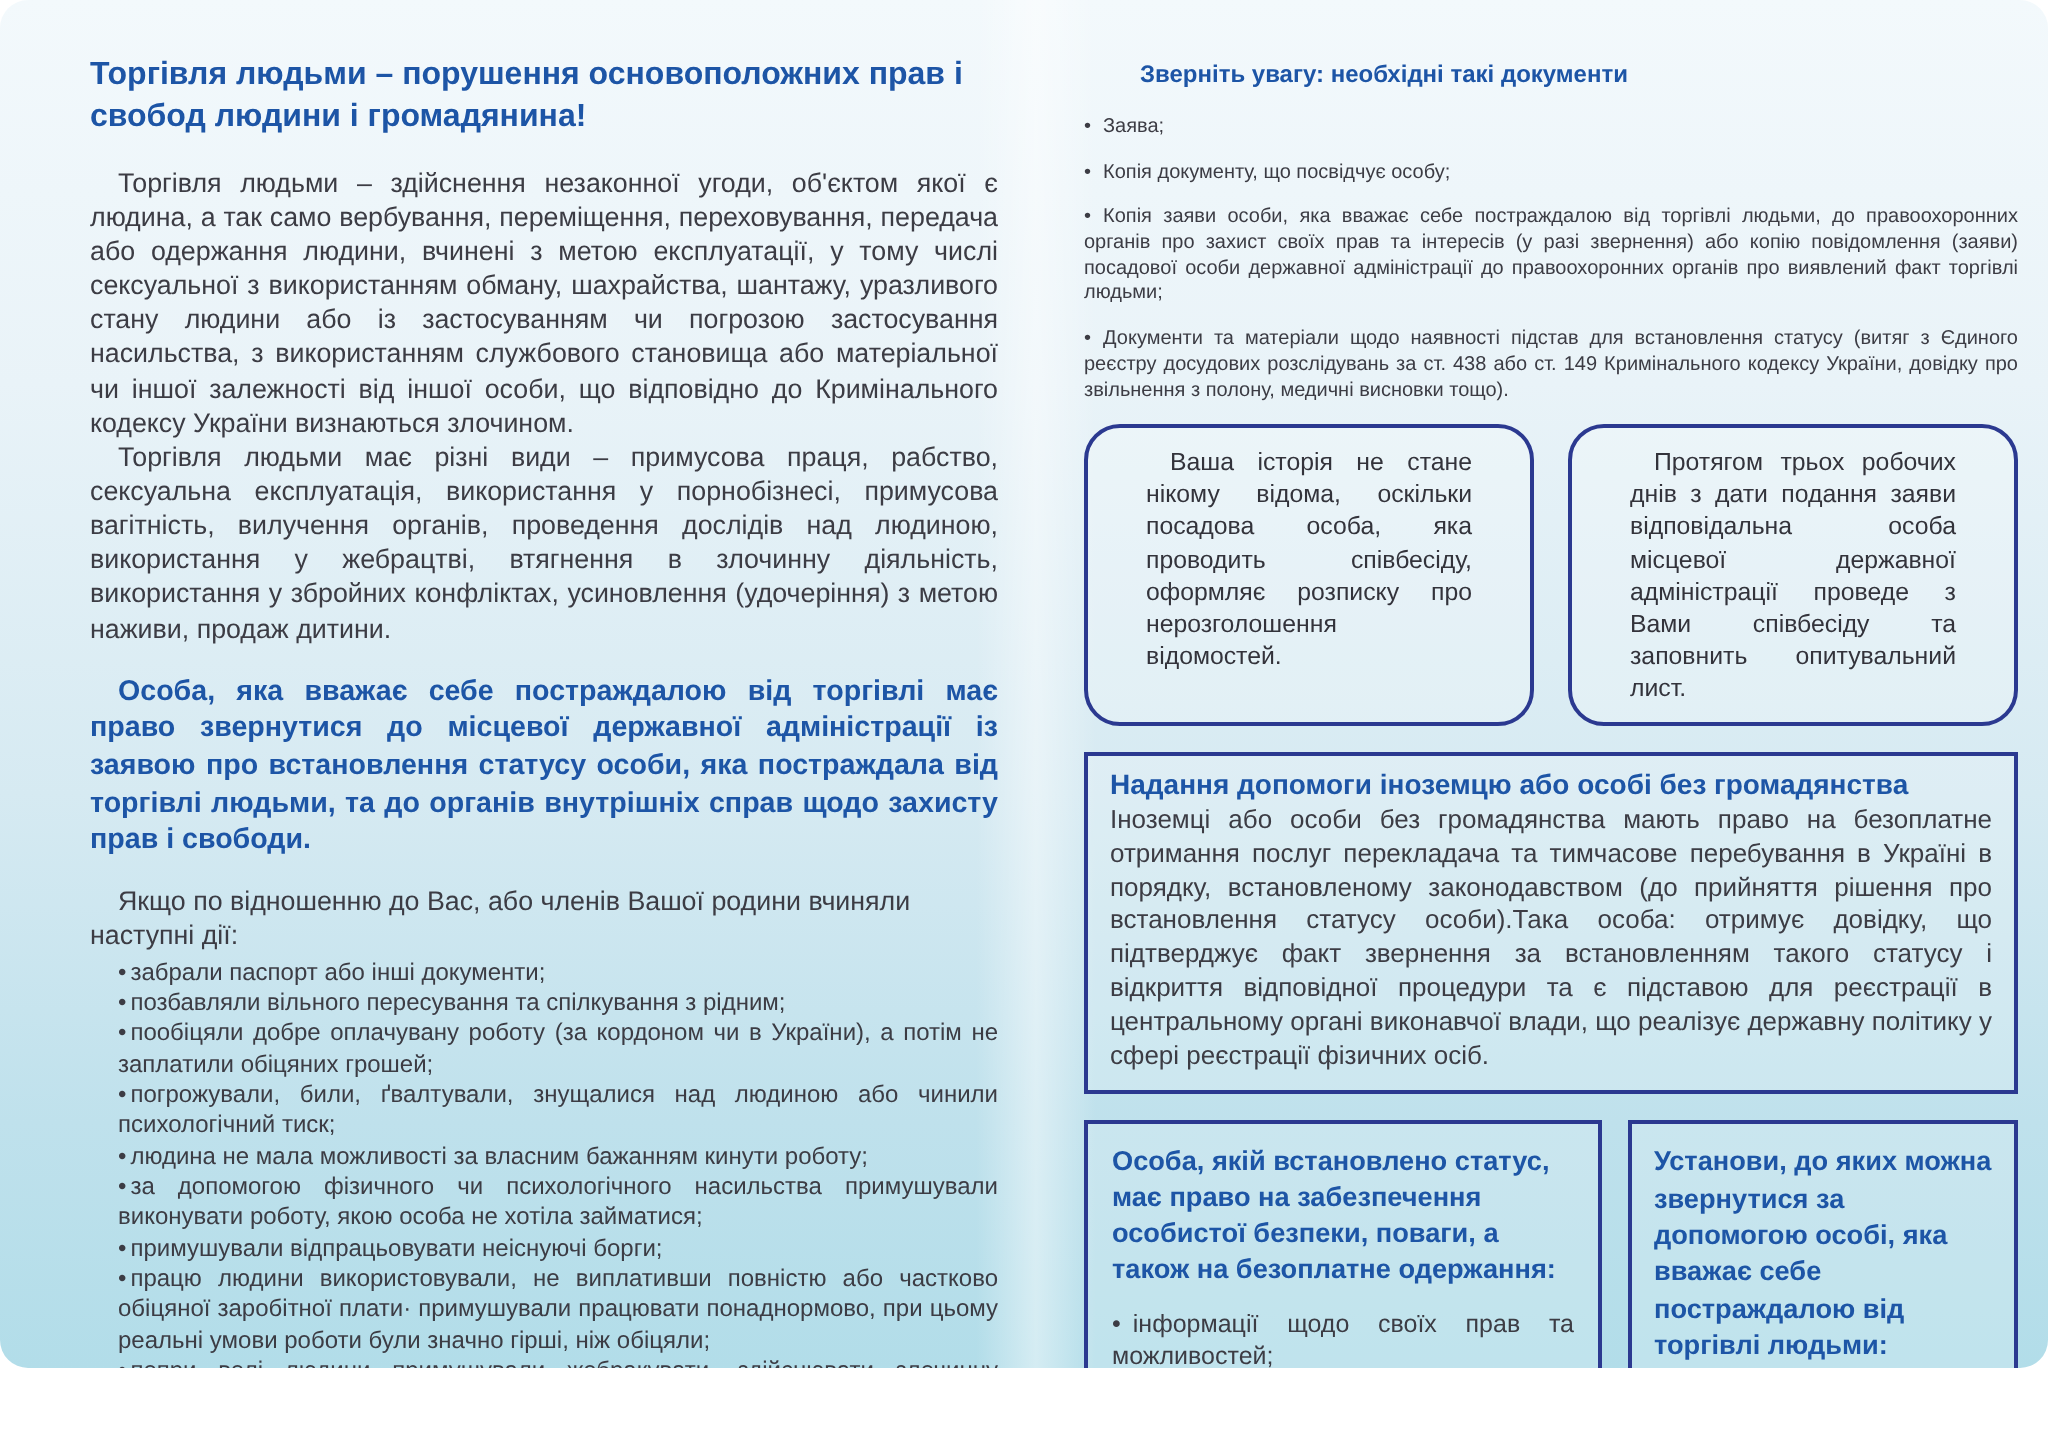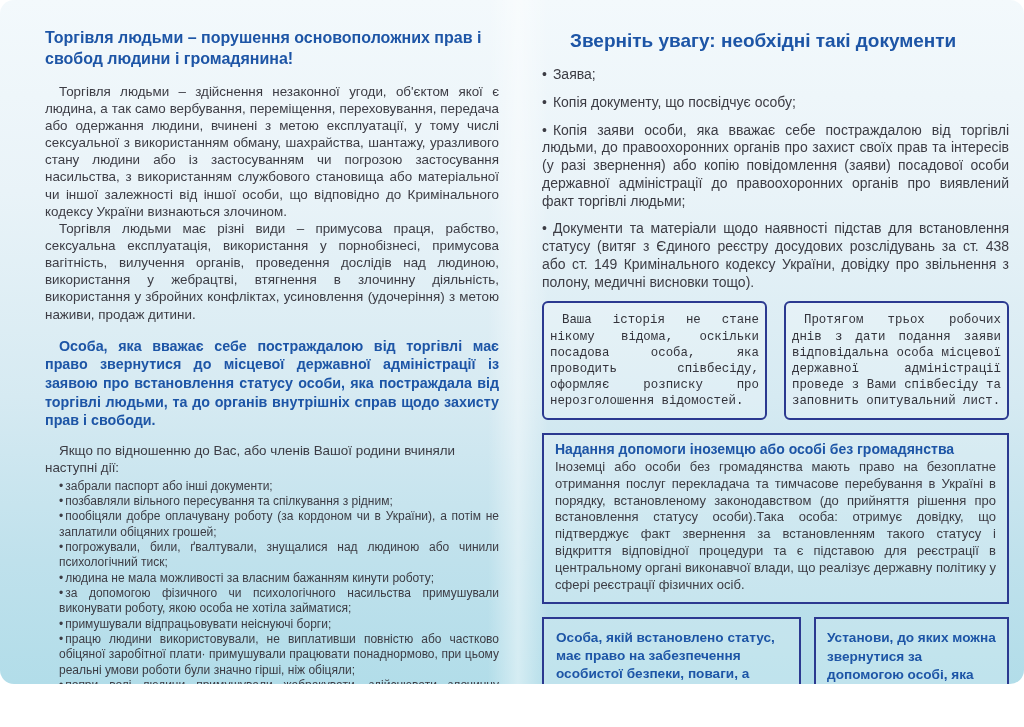--- a/index.html
+++ b/index.html
@@ -21,29 +21,29 @@
   .title{font-size:16px;font-weight:bold;color:#1d55a6;line-height:1.3;margin:0 0 13px 0;}
   p.body{font-size:13.4px;color:#3c3c44;line-height:1.28;text-align:justify;text-indent:14px;margin:0;}
   p.bold-blue{font-size:14.3px;font-weight:bold;color:#1d55a6;line-height:1.3;text-align:justify;margin:14px 0 12px 0;text-indent:14px;}
   p.intro{font-size:13.4px;color:#3c3c44;line-height:1.3;margin:0;text-indent:14px;}
 
   ul.plain{list-style:none;margin:2px 0 0 0;padding:0;}
   ul.actions li{font-size:12px;color:#3c3c44;line-height:1.28;text-align:justify;margin:0 0 0 14px;}
   .dot{margin-right:2px;}
   .dot-sp{margin-right:6px;}
 
-  .docs-head{font-size:19px;font-weight:bold;color:#1d55a6;margin:6px 0 14px 28px;}
-  ul.docs li{font-size:14px;color:#3c3c44;line-height:1.27;text-align:justify;margin:0 0 10px 0;}
+  .docs-head{font-size:12px;font-weight:bold;color:#1d55a6;margin:6px 0 14px 28px;}
+  ul.docs li{font-size:10px;color:#3c3c44;line-height:1.27;text-align:justify;margin:0 0 10px 0;}
 
   .note-row{display:flex;gap:17px;margin-top:5px;}
   .note-box{
-    flex:1;border:2px solid #2b3990;border-radius:6px;
+    flex:1;border:2px solid #2b3990;border-radius:18px;
     background:rgba(255,255,255,.22);
-    padding:9px 6px;font-size:12.4px;color:#33333b;line-height:1.3;
-    text-align:justify;text-indent:12px;font-family:Liberation Mono, monospace;
+    padding:9px 29px;font-size:12.4px;color:#33333b;line-height:1.3;
+    text-align:justify;text-indent:12px;
   }
   .rect-box{border:2px solid #2b3990;background:rgba(255,255,255,.18);}
   .foreign-box{margin-top:13px;padding:6px 11px 9px 11px;}
   .foreign-title{font-size:14px;font-weight:bold;color:#1d55a6;margin:0 0 2px 0;}
   .foreign-text{font-size:13px;color:#3c3c44;line-height:1.29;text-align:justify;margin:0;}
 
   .bottom-row{display:flex;gap:13px;margin-top:13px;align-items:flex-start;}
   .status-box{width:259px;box-sizing:border-box;padding:10px 12px 12px 12px;}
   .status-title{font-size:13.6px;font-weight:bold;color:#1d55a6;line-height:1.32;margin:0 0 10px 0;}
   ul.status li{font-size:12.5px;color:#3c3c44;line-height:1.3;text-align:justify;margin:0 0 2px 0;}

